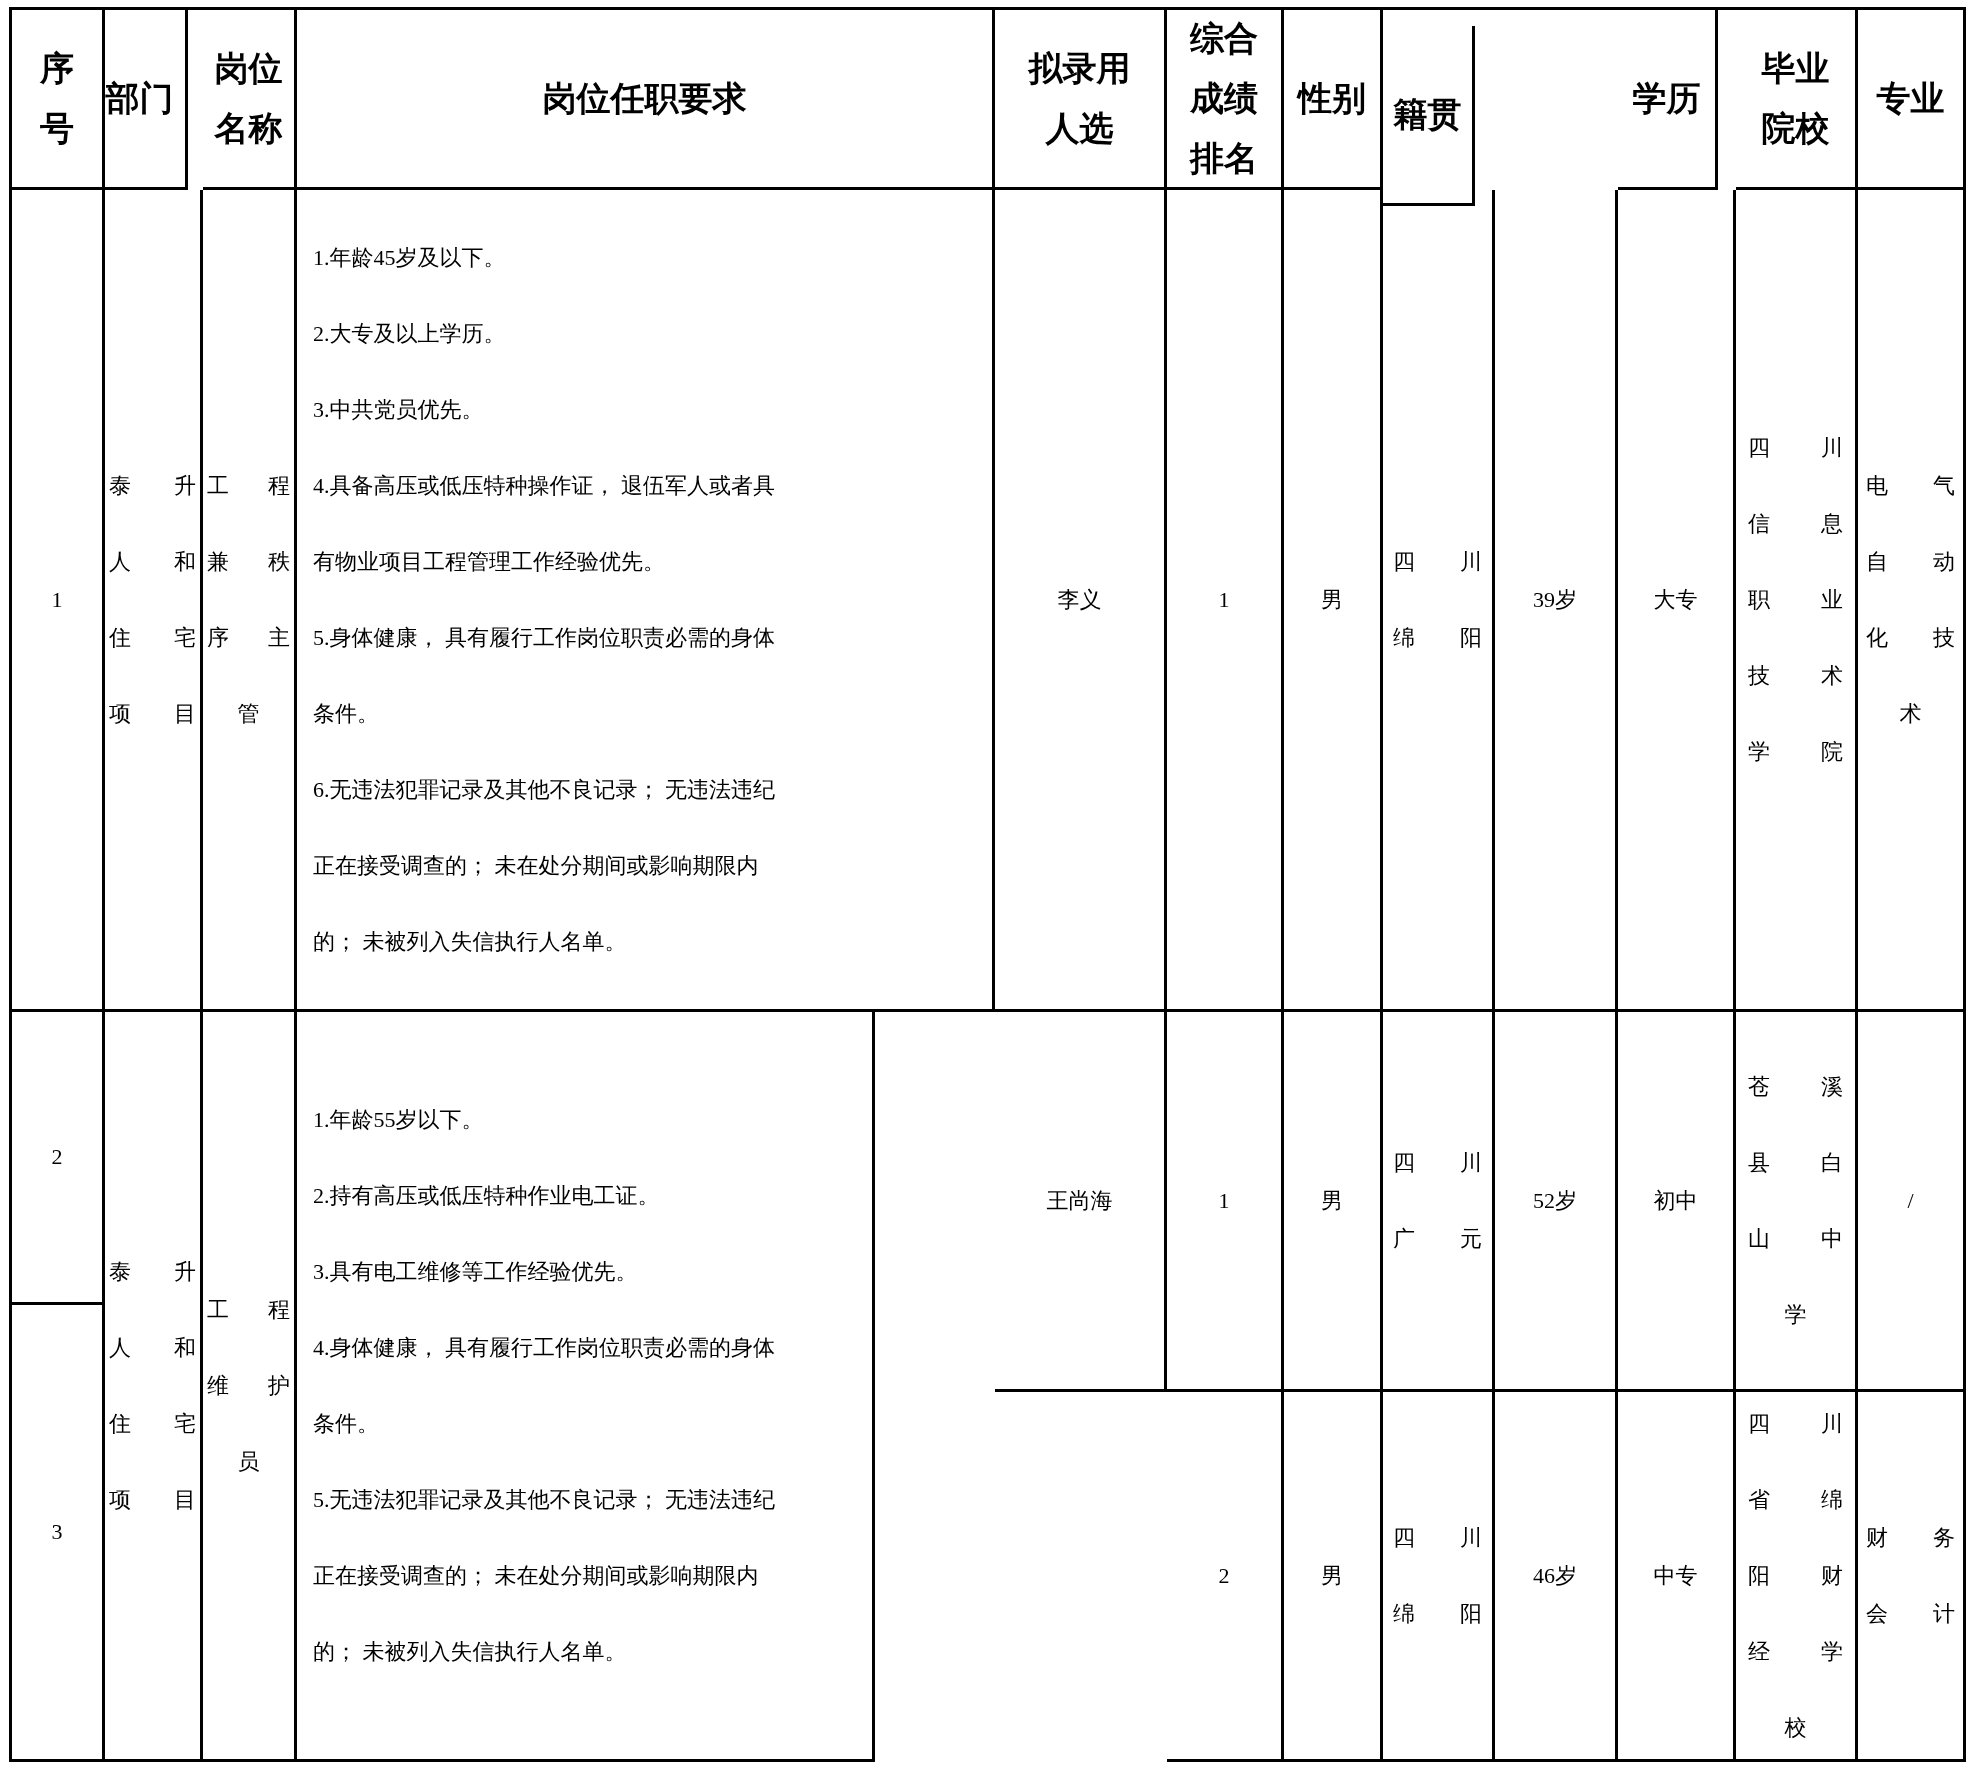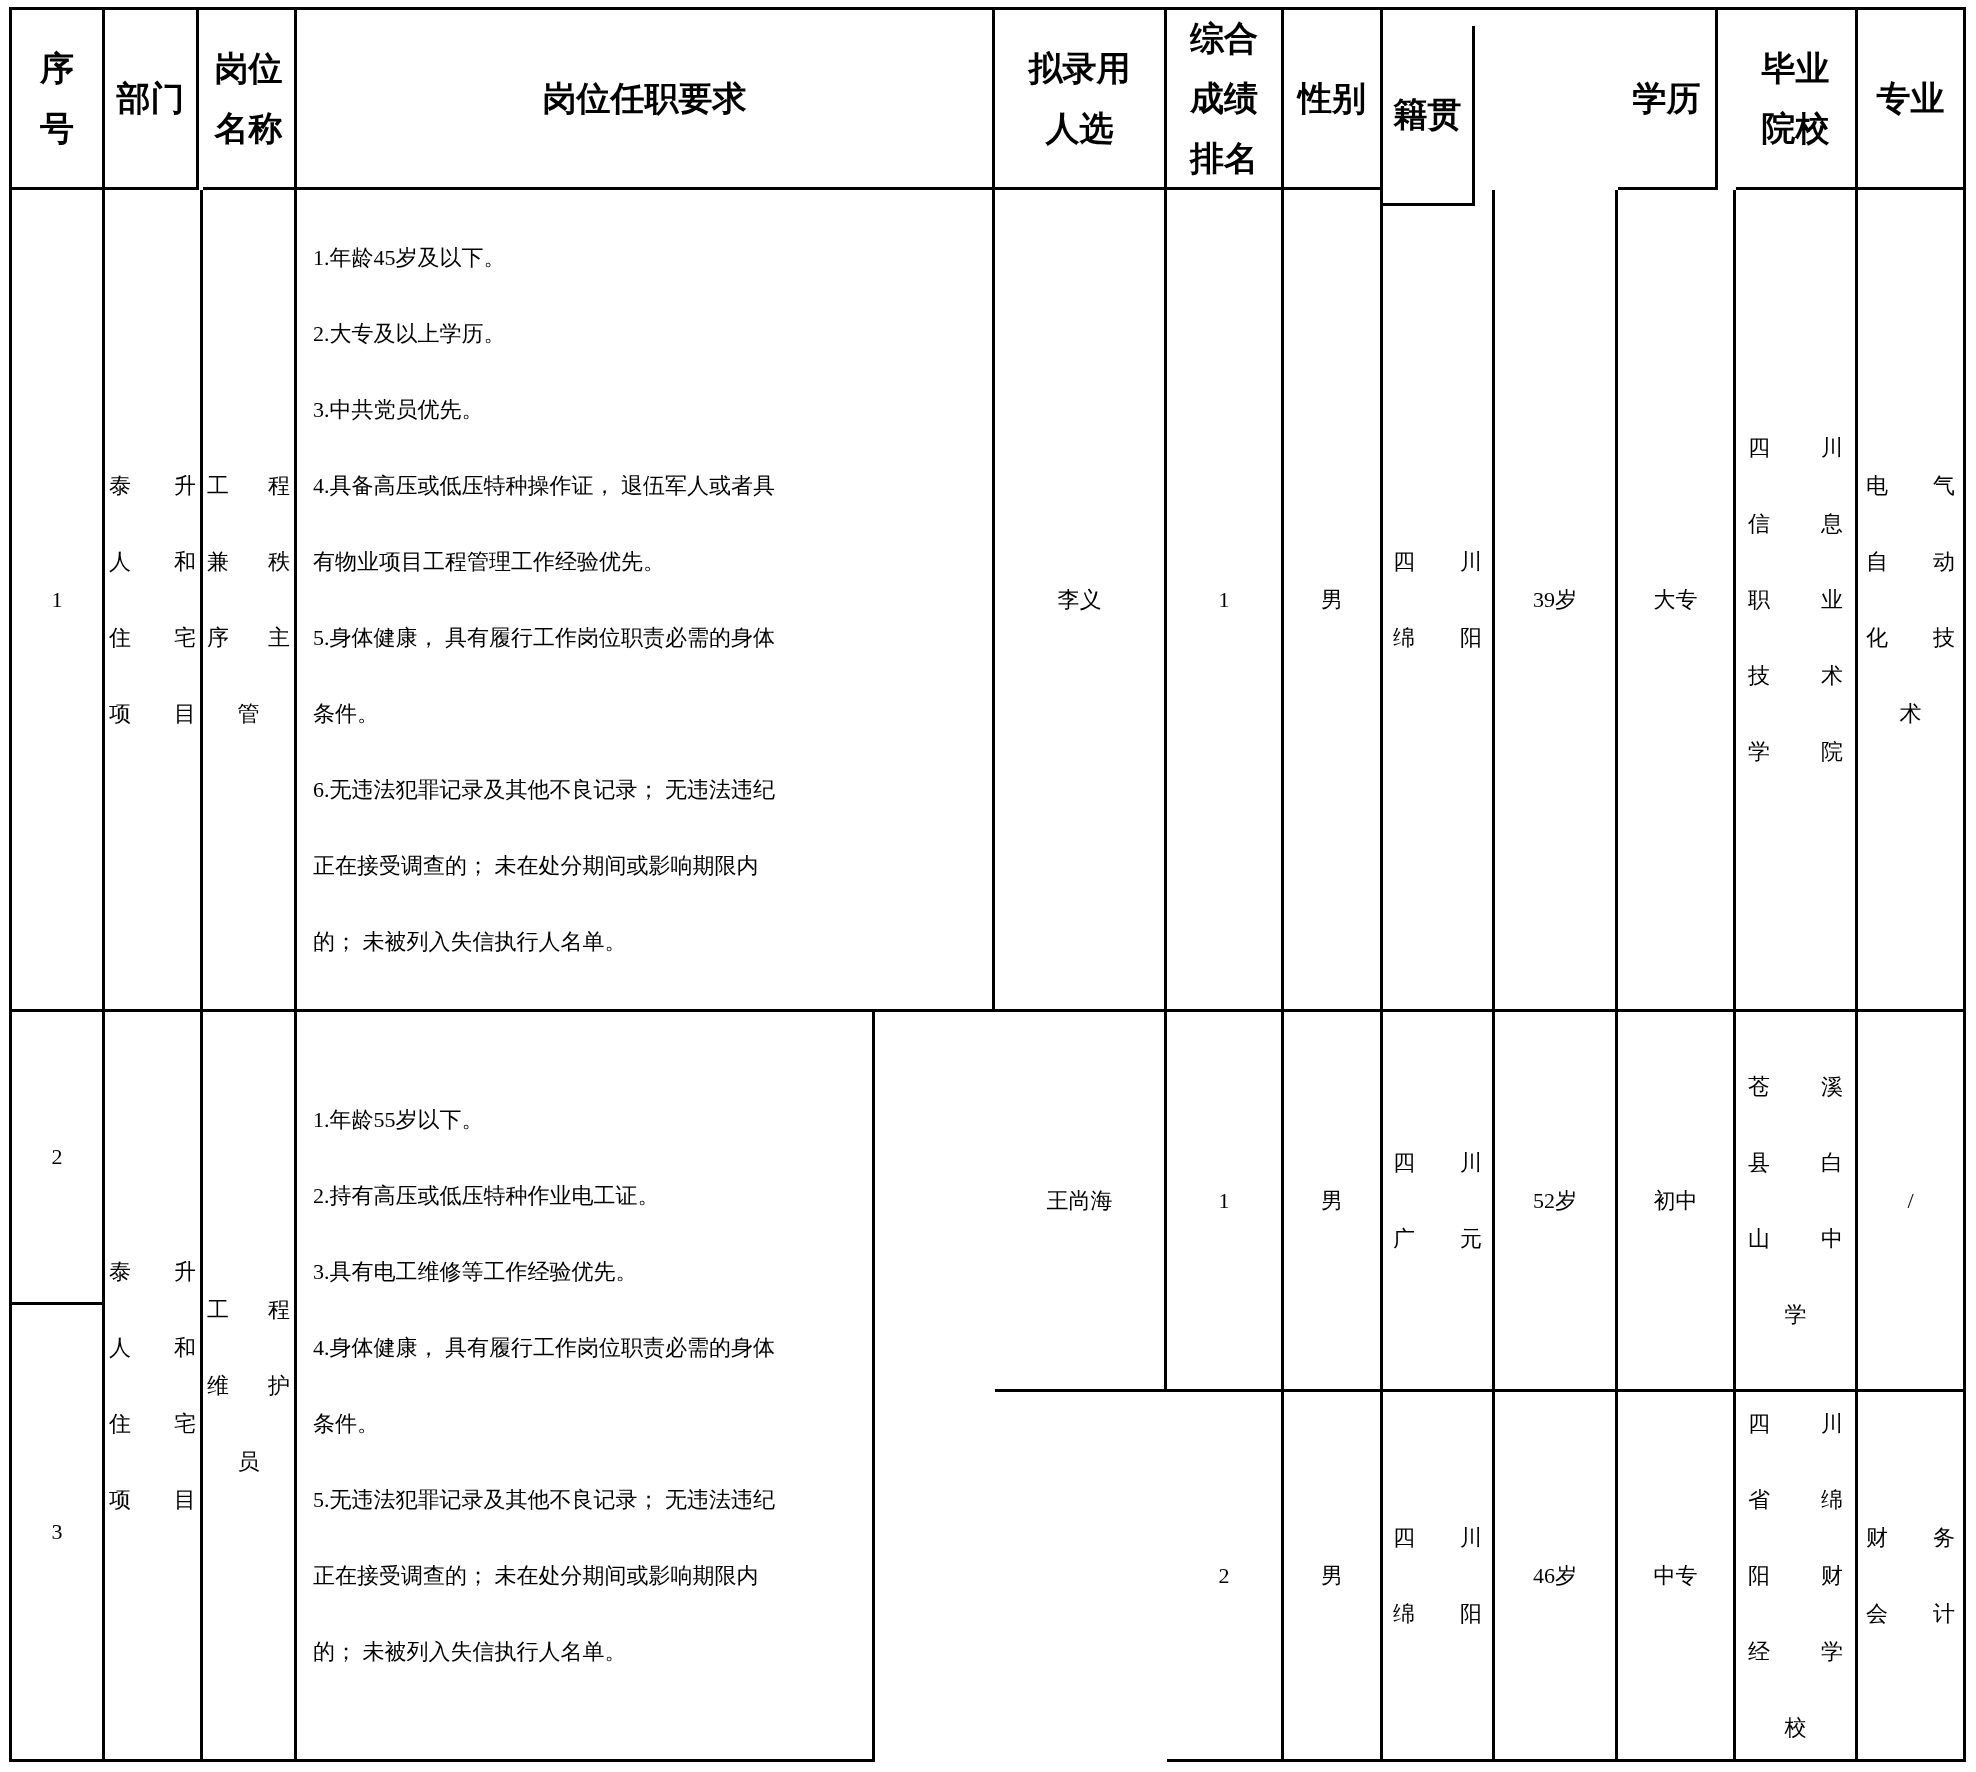--- a/index.html
+++ b/index.html
@@ -27,21 +27,21 @@
   .pad12{padding:0 12px;}
 </style>
 </head>
 <body>
 
 <div class="page">
   <div class="tbl">
 
     <div class="cell hcell" style="left:0;top:0;width:93px;height:180px">序
 号</div>
-    <div class="cell hcell" style="left:93px;top:0;width:94px;height:180px">部门</div>
+    <div class="cell hcell" style="left:82px;top:0;width:94px;height:180px">部门</div>
     <div class="cell hcell" style="left:191px;top:0;width:94px;height:180px">岗位
 名称</div>
     <div class="cell hcell" style="left:285px;top:0;width:698px;height:180px">岗位任职要求</div>
     <div class="cell hcell" style="left:983px;top:0;width:172px;height:180px">拟录用
 人选</div>
     <div class="cell hcell" style="left:1155px;top:0;width:117px;height:180px">综合
 成绩
 排名</div>
     <div class="cell hcell" style="left:1272px;top:0;width:99px;height:180px">性别</div>
     <div class="cell hcell" style="left:1371px;top:16px;width:92px;height:180px">籍贯</div>

